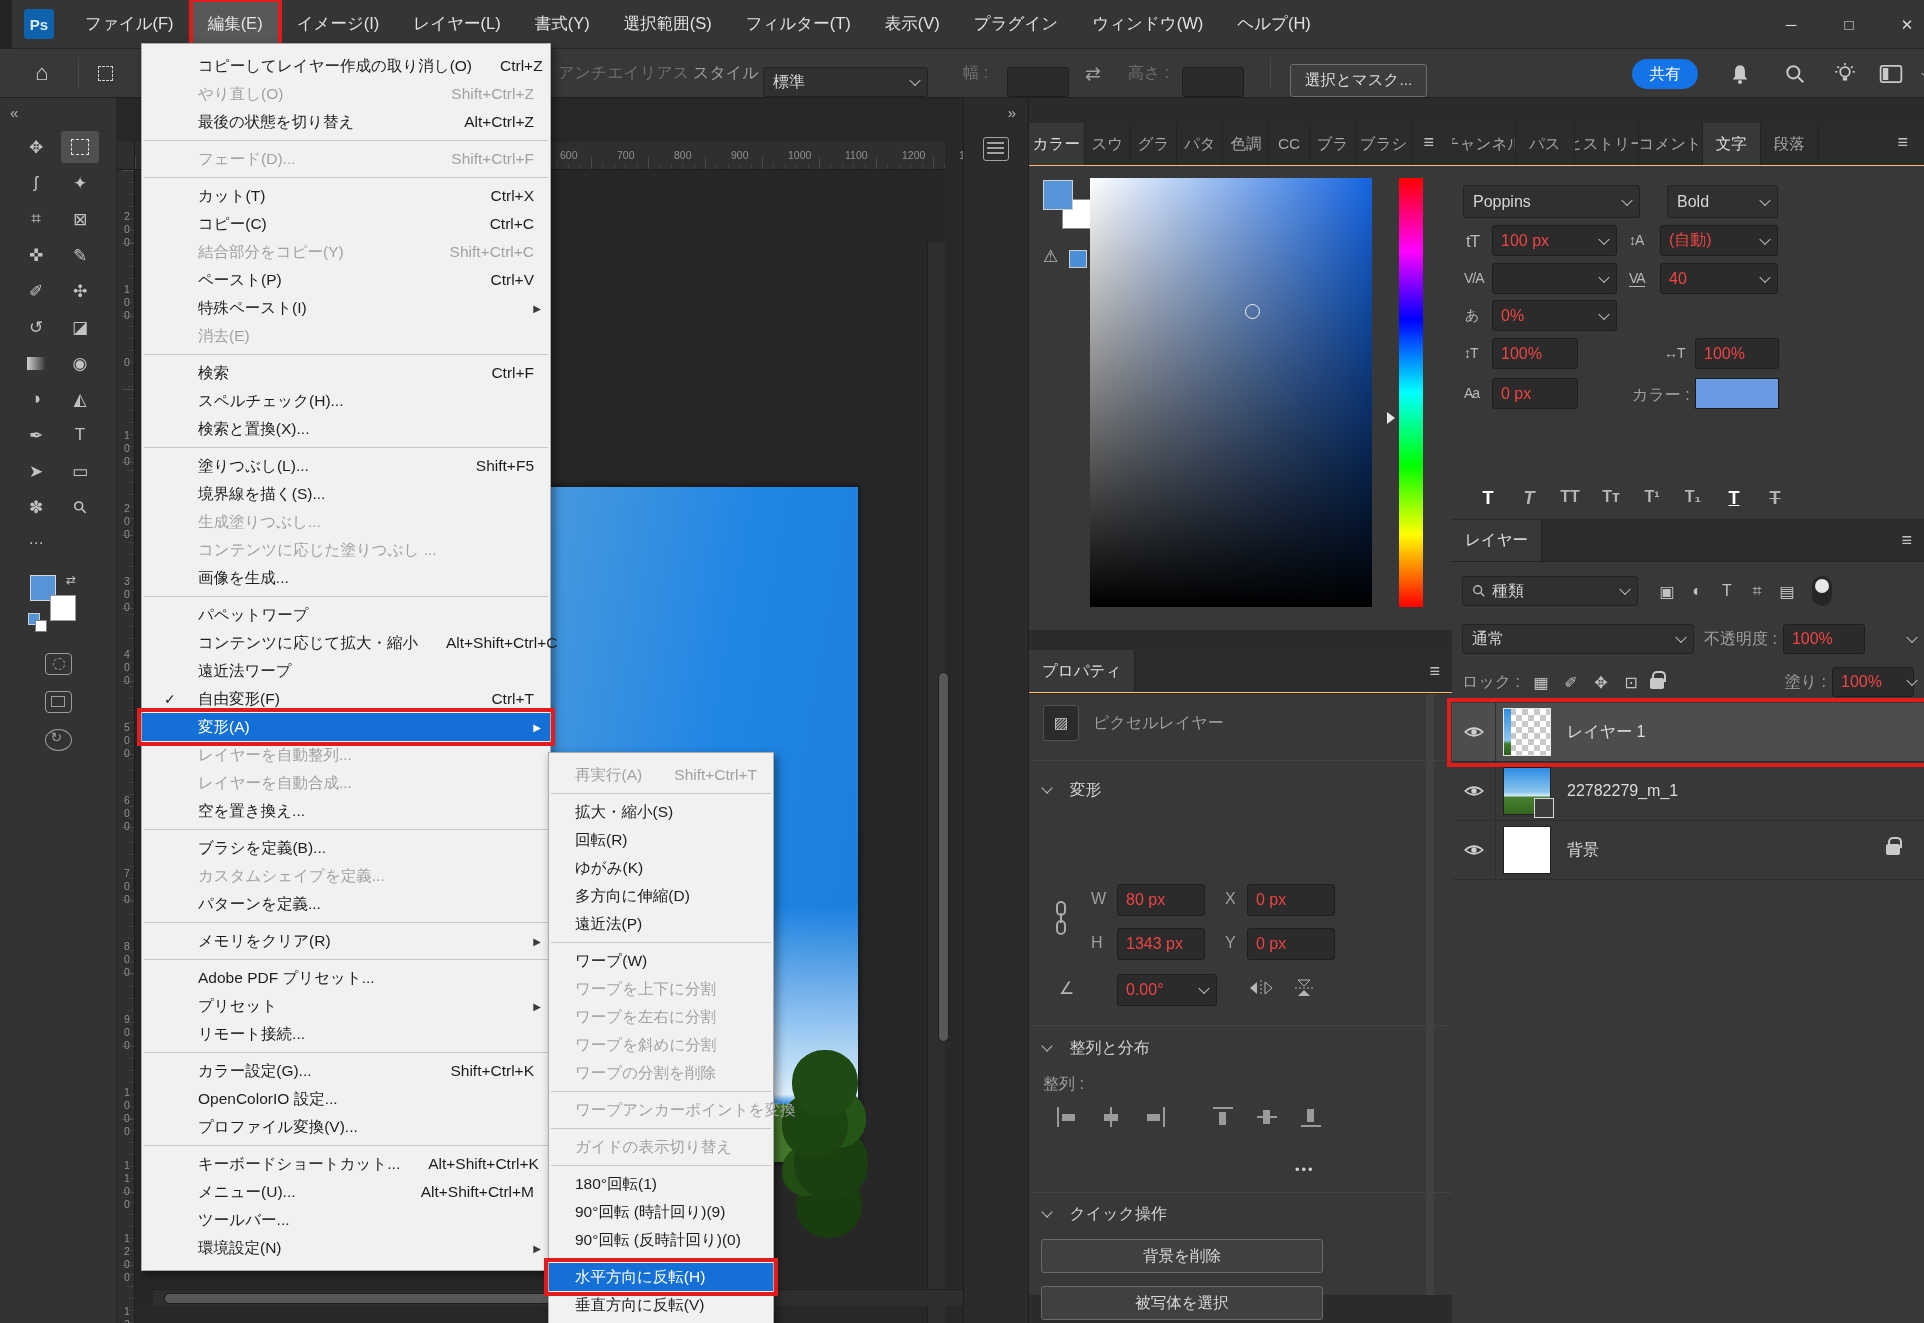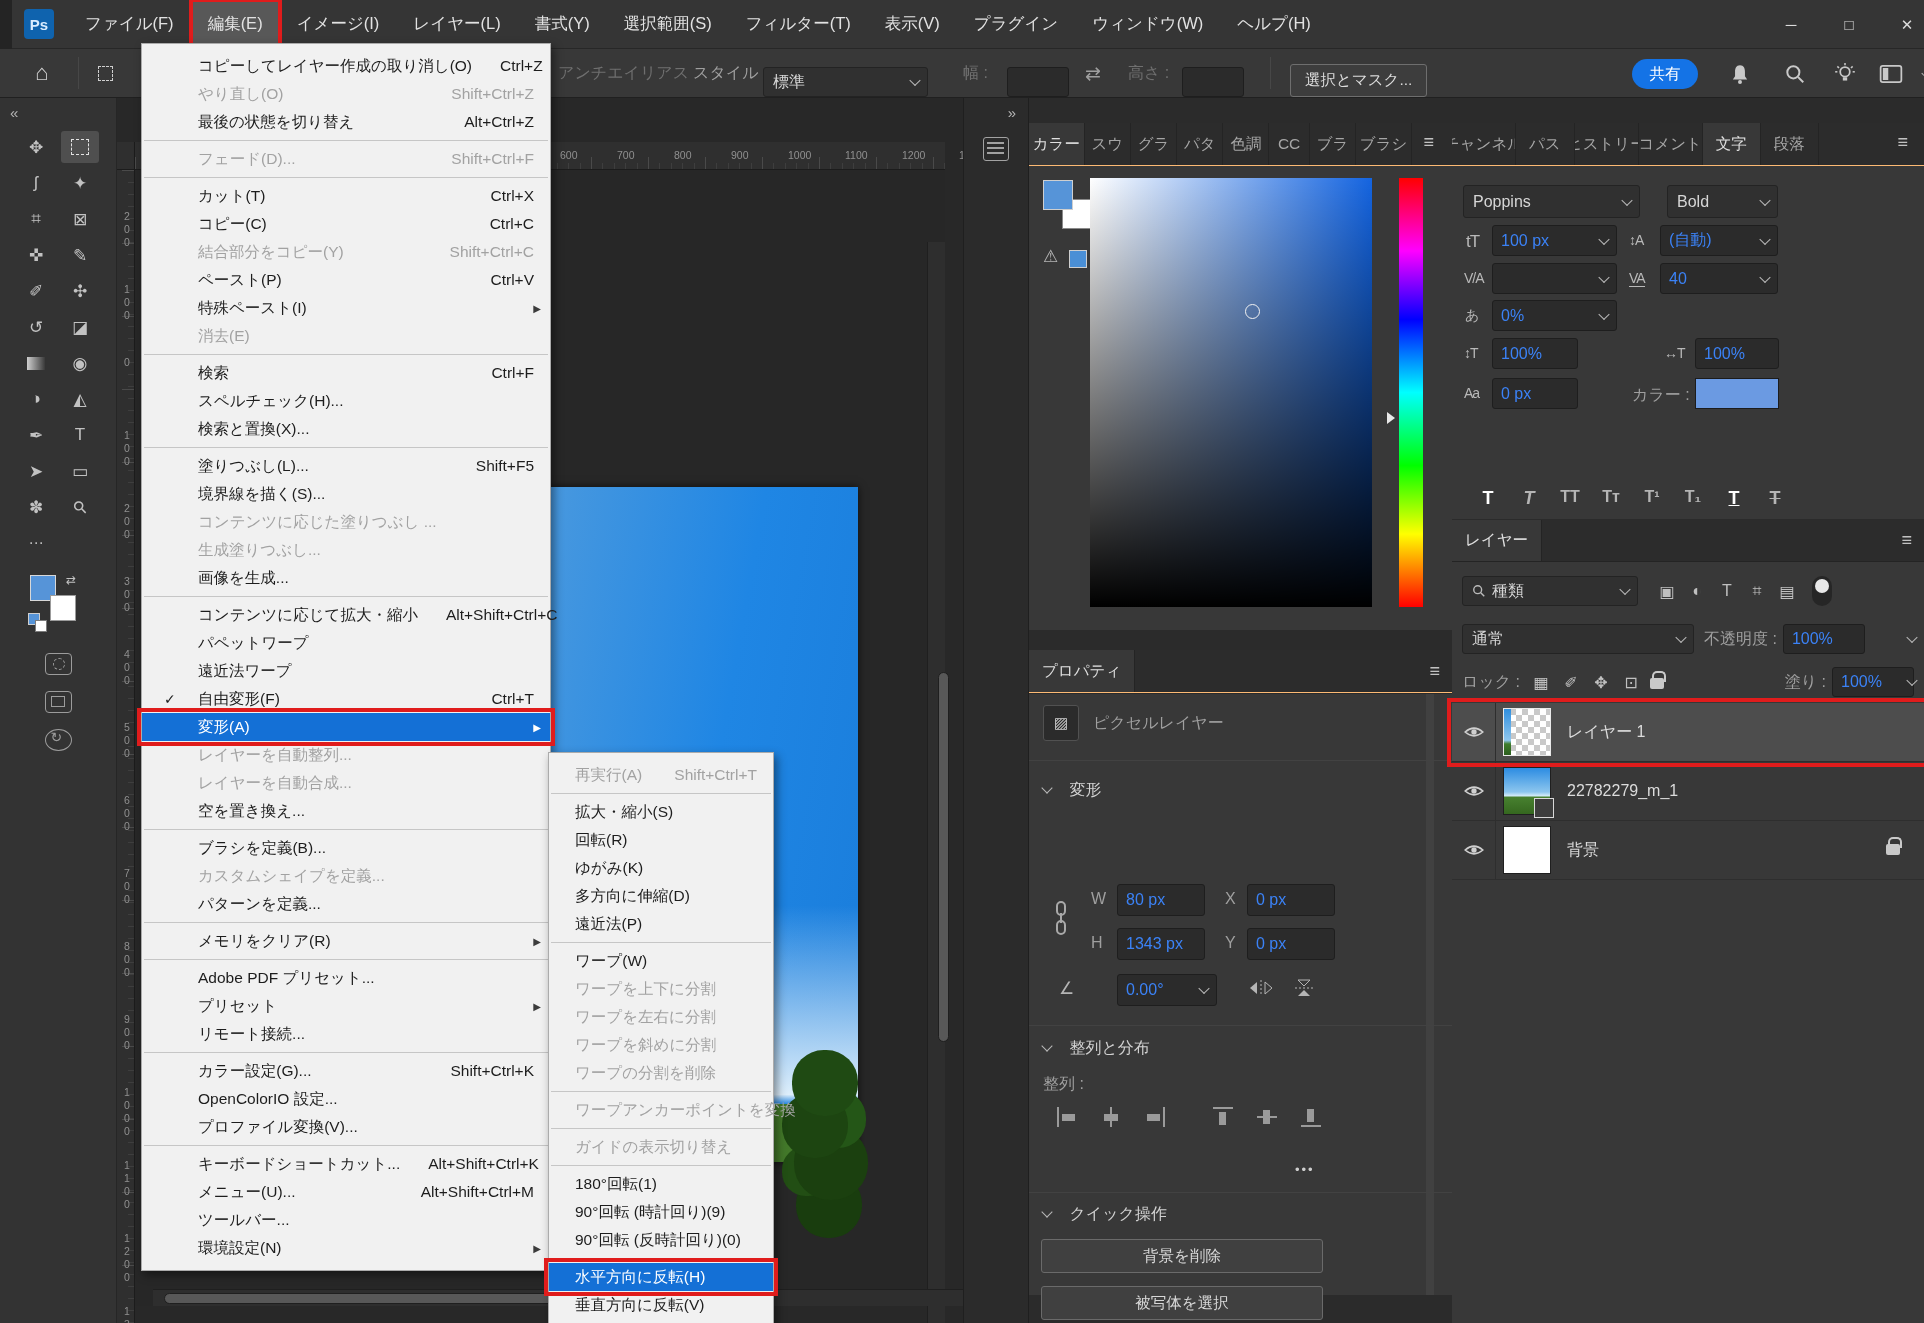--- a/index.html
+++ b/index.html
@@ -26,21 +26,21 @@
   
   #optionsbar{position:absolute;left:0;top:49px;width:1924px;height:49px;background:#383838;
     border-bottom:1px solid #202020;z-index:2}
   #optionsbar .abs{position:absolute;top:0;height:48px;display:flex;align-items:center}
   .vdiv{position:absolute;top:8px;height:32px;width:1px;background:#2a2a2a;border-right:1px solid #474747}
   .dash-sq{width:15px;height:15px;border:1.5px dashed #cfcfcf}
   .optlabel{font-size:16px;color:#9f9f9f;white-space:nowrap}
   .optlabel.dis{color:#6f6f6f}
   .dd{position:relative;background:#303030;border:1px solid #232323;border-radius:3px;color:#d6d6d6;
     display:flex;align-items:center;padding:0 24px 0 9px;font-size:16px;height:30px}
-  .fld{background:#2b2b2b;border:1px solid #1e1e1e;border-radius:3px;color:#3b82f6;
+  .fld{background:#2b2b2b;border:1px solid #1e1e1e;border-radius:3px;color:#ef4444;
     display:flex;align-items:center;padding:0 8px;font-size:16px;height:30px}
   .chev::after{content:"";position:absolute;right:8px;top:50%;width:7px;height:7px;
     border-right:1.7px solid #b9b9b9;border-bottom:1.7px solid #b9b9b9;transform:translateY(-70%) rotate(45deg)}
   .mask-btn{border:1px solid #6e6e6e;border-radius:3px;background:#3d3d3d;color:#dcdcdc;
     font-size:15.5px;padding:5px 14px;white-space:nowrap}
   .share-pill{position:absolute;left:1632px;top:10px;width:66px;height:30px;background:var(--accent);
     border-radius:15px;color:#fff;font-size:15.5px;display:flex;align-items:center;justify-content:center}
   .topicon{position:absolute;top:12px;width:26px;height:26px;display:flex;align-items:center;justify-content:center}
 
   
@@ -802,52 +802,52 @@
 
       </div>
       <div class="mi">
 
         <span class="lbl">境界線を描く(S)...</span>
         <span class="sc"></span>
 
       </div>
       <div class="mi disabled">
 
+        <span class="lbl">生成塗りつぶし...</span>
+        <span class="sc"></span>
+
+      </div>
+      <div class="mi disabled">
+
         <span class="lbl">コンテンツに応じた塗りつぶし ...</span>
         <span class="sc"></span>
 
       </div>
-      <div class="mi disabled">
-
-        <span class="lbl">生成塗りつぶし...</span>
-        <span class="sc"></span>
-
-      </div>
       <div class="mi">
 
         <span class="lbl">画像を生成...</span>
         <span class="sc"></span>
 
       </div>
       <div class="mi sep">
         
         
         
         
+      </div>
+      <div class="mi">
+
+        <span class="lbl">パペットワープ</span>
+        <span class="sc"></span>
+
       </div>
       <div class="mi">
 
         <span class="lbl">コンテンツに応じて拡大・縮小</span>
         <span class="sc">Alt+Shift+Ctrl+C</span>
-
-      </div>
-      <div class="mi">
-
-        <span class="lbl">パペットワープ</span>
-        <span class="sc"></span>
 
       </div>
       <div class="mi">
 
         <span class="lbl">遠近法ワープ</span>
         <span class="sc"></span>
 
       </div>
       <div class="mi chk">
         <span class="check">✓</span>

